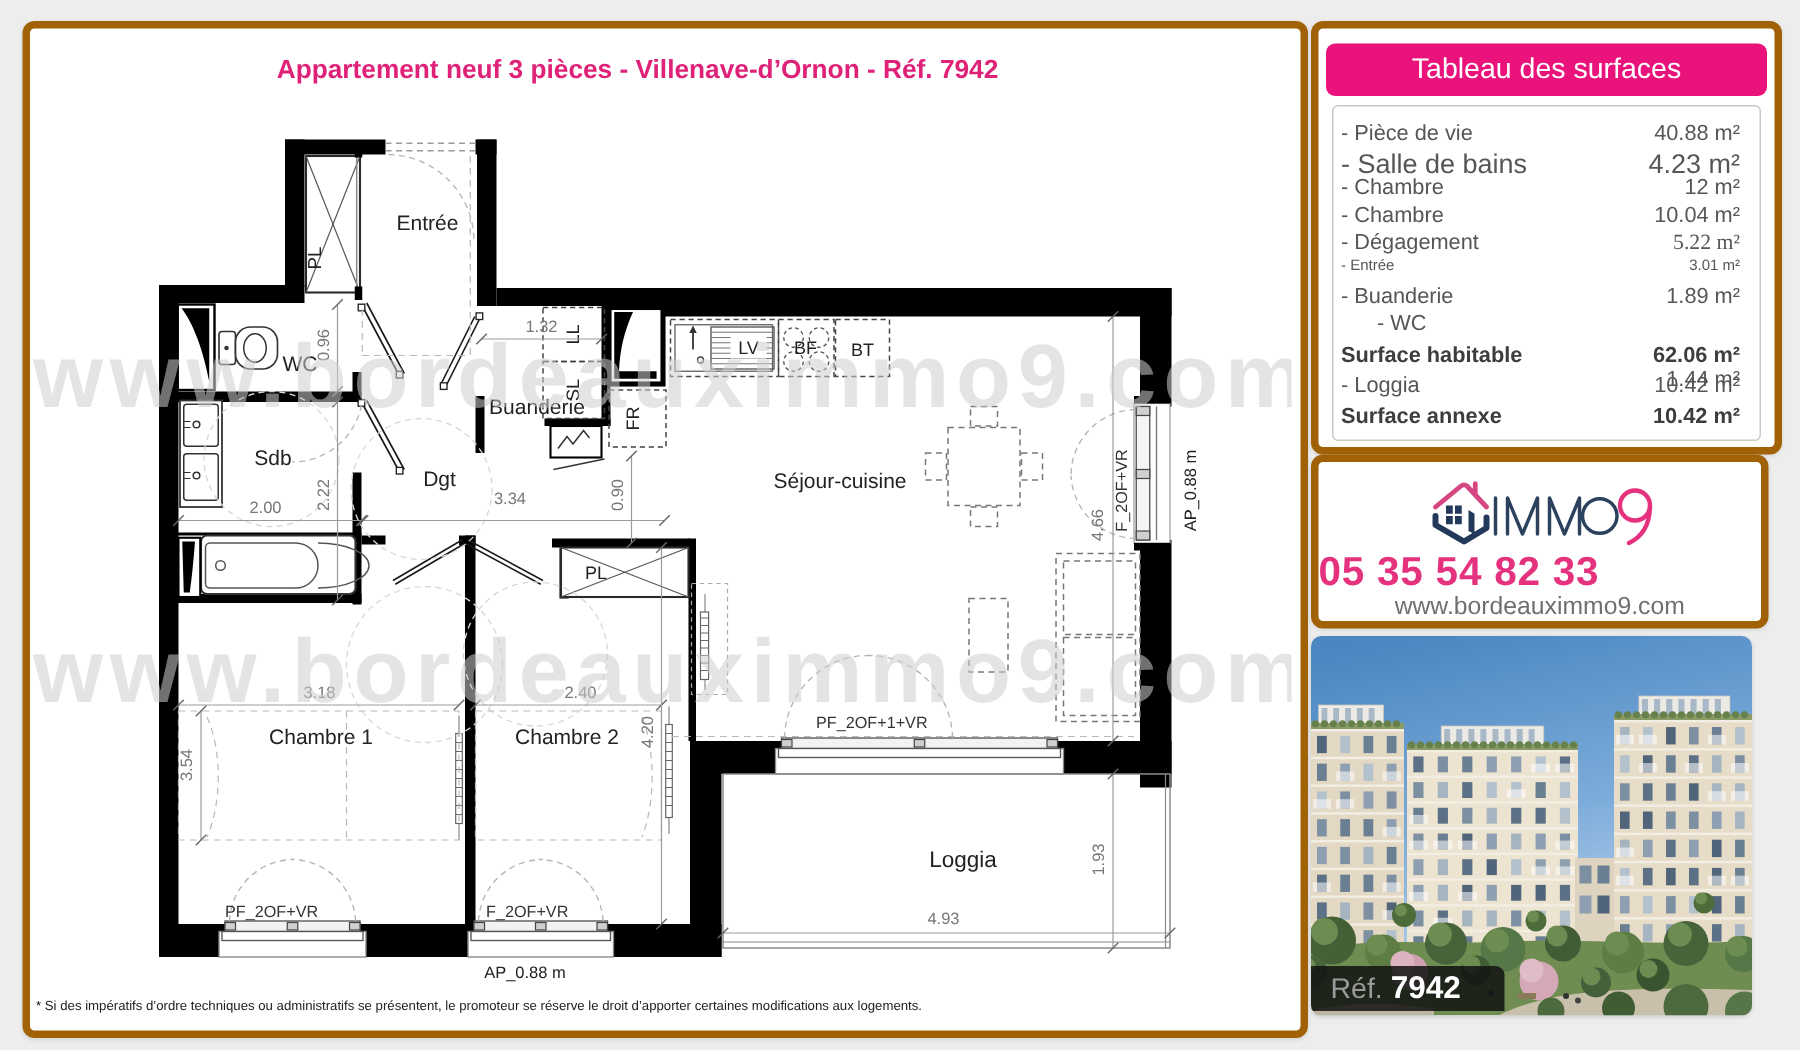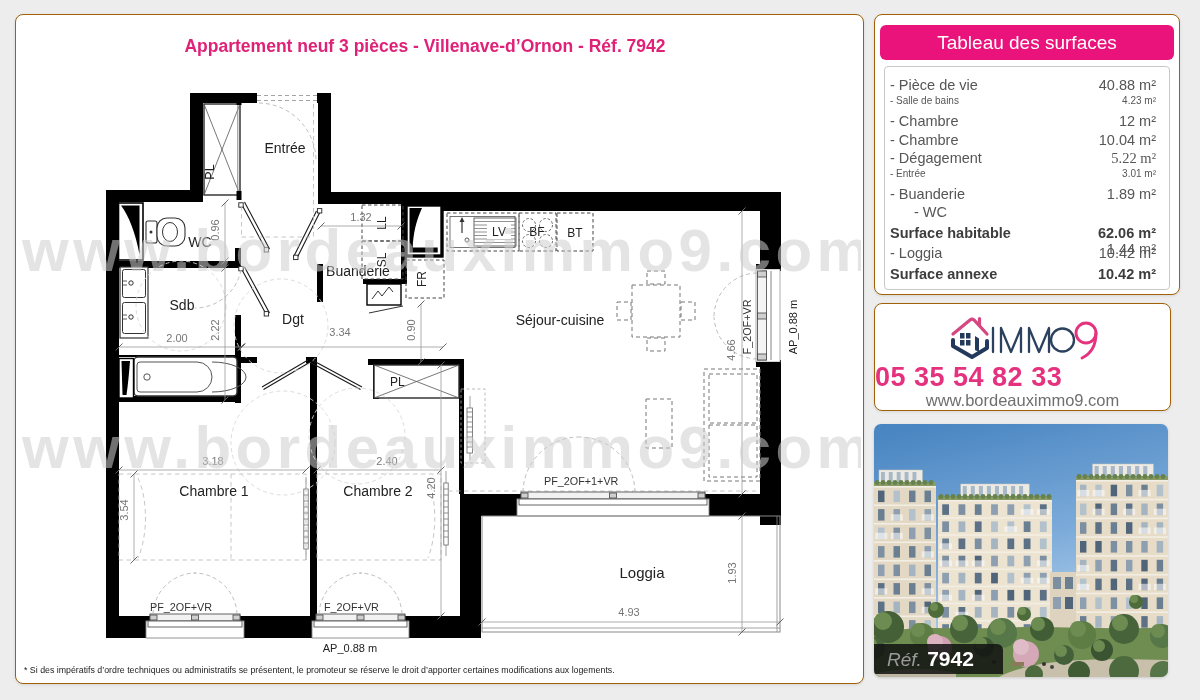--- a/index.html
+++ b/index.html
@@ -1,19 +1,19 @@
 <!DOCTYPE html>
 <html lang="fr"><head>
 <meta charset="utf-8">
 <title>Appartement neuf 3 pièces - Villenave-d'Ornon</title>
 <style>
   html,body{margin:0;padding:0;}
   body{width:1200px;height:700px;background:#ededed;font-family:"Liberation Sans",sans-serif;position:relative;overflow:hidden;}
   .abs{position:absolute;}
-  .card{position:absolute;background:#fff;border:1px solid #a16207;border-radius:8px;box-shadow:0 1px 3px rgba(0,0,0,0.10);}
+  .card{position:absolute;background:#fff;border:5px solid #a16207;border-radius:8px;box-shadow:0 1px 3px rgba(0,0,0,0.10);}
 </style>
 </head>
 <body>
 
 <div class="card" style="left:15px;top:14px;width:847px;height:668px;"></div>
 
 <div class="abs" style="left:0;top:36px;width:850px;text-align:center;font-size:17.5px;font-weight:bold;color:#e02178;">Appartement neuf 3 pièces - Villenave-d’Ornon - Réf. 7942</div>
 <svg class="abs" style="left:0;top:0" width="1200" height="700" viewBox="0 0 1200 700" fill="none" font-family="Liberation Sans, sans-serif">
 
 <rect x="190" y="93" width="67" height="10" fill="#000000"></rect>
@@ -457,21 +457,21 @@
 
 <div class="card" style="left:874px;top:14px;width:304px;height:279px;">
 
 <div class="abs" style="left:5px;top:10px;width:294px;height:35px;background:#ea127b;border-radius:6px;color:#fff;font-size:19px;text-align:center;line-height:35px;">Tableau des surfaces</div>
 
 <div class="abs" style="left:9px;top:51px;width:284px;height:222px;border:1px solid #c9c9c9;border-radius:4px;">
 <div class="abs" style="left:5px;right:13px;top:10px;height:18px;font-size:14.5px;font-weight:normal;color:#565656;">
         <span style="float:left;">- Pièce de vie</span>
         <span style="float:right;">40.88 m²</span>
       </div>
-<div class="abs" style="left:5px;right:13px;top:28px;height:18px;font-size:10px;font-weight:normal;color:#565656;">
+<div class="abs" style="left:5px;right:13px;top:28px;height:18px;font-size:18px;font-weight:normal;color:#565656;">
         <span style="float:left;">- Salle de bains</span>
         <span style="float:right;">4.23 m²</span>
       </div>
 <div class="abs" style="left:5px;right:13px;top:46px;height:18px;font-size:14.5px;font-weight:normal;color:#565656;">
         <span style="float:left;">- Chambre</span>
         <span style="float:right;">12 m²</span>
       </div>
 <div class="abs" style="left:5px;right:13px;top:64.5px;height:18px;font-size:14.5px;font-weight:normal;color:#565656;">
         <span style="float:left;">- Chambre</span>
         <span style="float:right;">10.04 m²</span>
@@ -886,14 +886,14 @@
         <circle cx="289" cy="250" r="13" fill="#56764a"></circle>
 <circle cx="205" cy="248" r="11" fill="#3f5c35"></circle>
         <circle cx="160" cy="250" r="9" fill="#4c6a3e"></circle>
 <rect x="138" y="238" width="12" height="4" fill="#8a7a5a"></rect>
 <circle cx="170" cy="240" r="2" fill="#333"></circle>
         <circle cx="178" cy="243" r="2" fill="#444"></circle>
         <circle cx="120" cy="238" r="2" fill="#3a3a3a"></circle>
 </g>
 </svg>
 
-<div class="abs" style="left:0;bottom:3px;width:116px;height:30px;background:rgba(18,18,18,0.85);border-radius:0 6px 0 0;line-height:30px;padding-left:13px;"><span style="color:#9a9a9a;font-size:19px;font-style:italic;">Réf. </span><span style="color:#fff;font-size:21px;font-weight:bold;">7942</span></div>
+<div class="abs" style="left:0;bottom:3px;width:116px;height:30px;background:rgba(18,18,18,0.85);border-radius:0 6px 0 0;line-height:30px;padding-left:13px;"><span style="color:#9a9a9a;font-size:19px;">Réf. </span><span style="color:#fff;font-size:21px;font-weight:bold;">7942</span></div>
 </div>
 
 </body></html>

